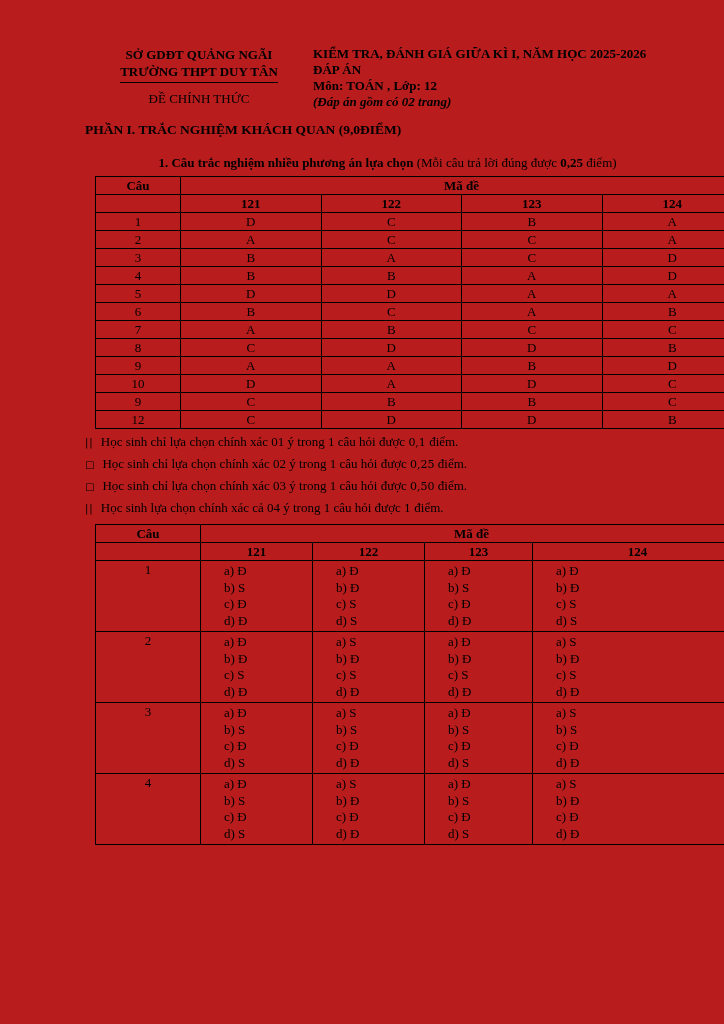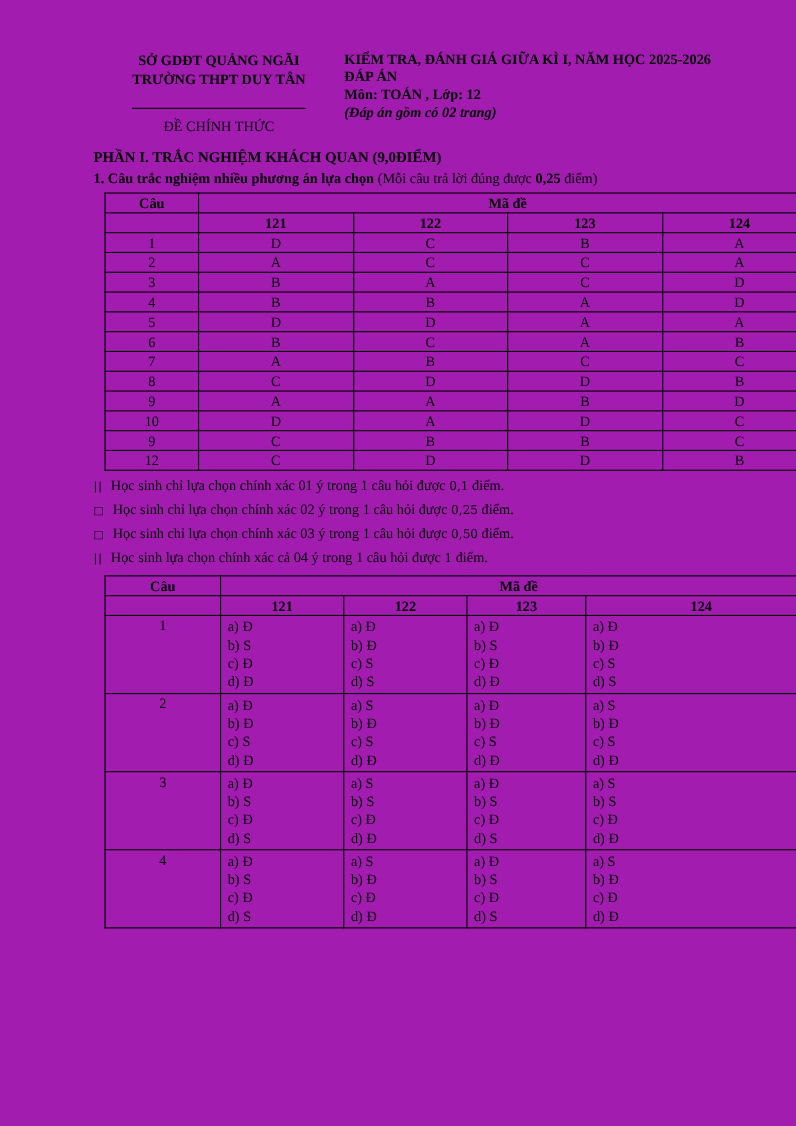--- a/index.html
+++ b/index.html
@@ -1,48 +1,48 @@
 <!DOCTYPE html>
 <html><head>
 <meta charset="utf-8">
 <style>
   *{box-sizing:border-box;}
   html,body{margin:0;padding:0;}
   body{width:724px;height:1024px;background:#fff;color:#000;
        font-family:"Liberation Serif","DejaVu Serif",serif;font-size:13px;}
-  .page{width:724px;height:1024px;padding:46px 34px 0 85px;overflow:hidden;background:#a21caf;}
+  .page{width:724px;height:1024px;padding:46px 34px 0 85px;overflow:hidden;background:#b91c1c;}
 
   .header{display:flex;align-items:flex-start;}
   .h-left{width:228px;flex:none;text-align:center;line-height:17px;}
   .h-dept{font-weight:bold;}
-  .h-school{font-weight:bold;display:inline-block;border-bottom:1px solid #000;padding-bottom:18px;}
+  .h-school{font-weight:bold;display:inline-block;border-bottom:1px solid #000;padding-bottom:2px;}
   .h-exam-type{margin-top:7px;}
   .h-right{flex:1;text-align:left;line-height:16px;}
   .h-title,.h-sub,.h-subject{font-weight:bold;}
   .h-note{font-weight:bold;font-style:italic;}
 
   .part-heading{font-weight:bold;font-size:13.5px;margin-top:12px;}
-  .sec-line{margin-top:3px;}
+  .sec-line{margin-top:17px;text-align:center;}
   .b{font-weight:bold;}
 
   table{border-collapse:collapse;table-layout:fixed;width:648px;margin-left:10px;font-size:13px;}
   td{border:1px solid #000;padding:1px 4px;text-align:center;vertical-align:top;line-height:15px;}
   .hdr{font-weight:bold;}
   .code{font-weight:bold;}
   .t1{margin-top:5px;}
   .t1 td{height:17px;}
 
   .sec2{margin-top:9px;font-weight:bold;}
   .rules{margin-top:2px;}
   .rule{height:22px;line-height:22px;}
   .bullet{font-family:"DejaVu Sans",sans-serif;font-size:10px;margin-right:7px;letter-spacing:1px;}
   .score{font-family:"DejaVu Serif",serif;font-size:11px;}
 
   .t2{margin-top:5px;}
-  .t2 td.ans{text-align:left;line-height:16.5px;padding:2px 6px;}
+  .t2 td.ans{text-align:left;line-height:16.5px;padding:2px 23px;}
   .t2 td.qnum{vertical-align:top;}
 </style>
 </head>
 <body>
 
 <div class="page">
 
   <div class="header">
     <div class="h-left">
       <div class="h-dept">SỞ GDĐT QUẢNG NGÃI</div>

